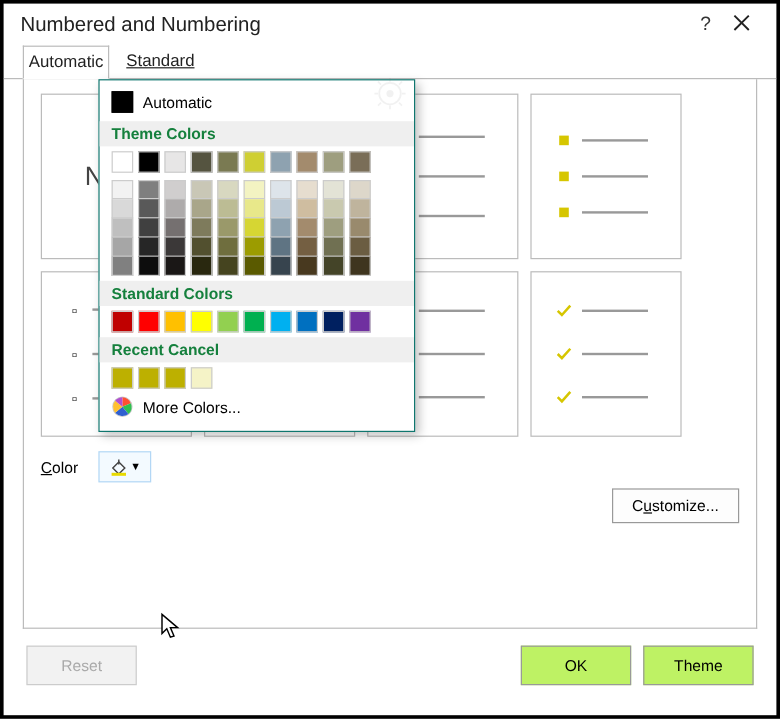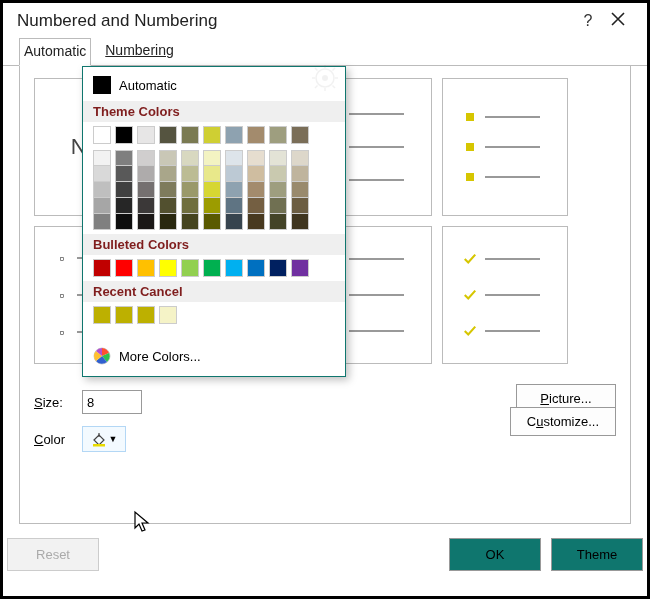--- a/index.html
+++ b/index.html
@@ -100,46 +100,46 @@
     min-width: 100px;
     text-align:center;
   }
   .btnrow {
     position:absolute;
     right:14px;
     display:flex;
   }
   .footer {
     display:flex;
-    padding: 14px 4px;
+    padding: 14px 19px;
     gap: 10px;
     justify-content: center;
   }
   .ftr-btn {
     border:1px solid #999;
     padding: 8px 0;
     width: 92px;
     text-align:center;
-    background:#0f766e;
+    background:#bef264;
   }
   .ftr-btn.disabled { color:#aaa; border-color:#ccc; background:#f2f2f2; }
   
   .colorpicker {
     position:absolute;
     left: 62px;
     top: 0px;
     width: 264px;
     background:#fff;
     border:1px solid #0f766e;
     box-shadow: 3px 3px 8px rgba(0,0,0,.25);
     padding: 6px 10px 8px 10px;
     z-index: 50;
   }
   .cp-row { display:flex; align-items:center; gap:8px; padding:3px 0; }
-  .cp-head { font-weight:600; color:#7f1d1d; background:#efefef; margin:4px -10px 4px -10px; padding:3px 10px; }
+  .cp-head { font-weight:600; color:#15803d; background:#efefef; margin:4px -10px 4px -10px; padding:3px 10px; }
   .sw-grid { display:flex; gap:4px; flex-wrap:wrap; }
   .sw { width:18px; height:18px; border:1px solid #ccc; }
   .shade-grid { display:flex; gap:4px; }
   .shade-col { display:flex; flex-direction:column; gap:0; }
   .shade-col .sw { height:16px; border-top:none; }
   .shade-col .sw:first-child { border-top:1px solid #ccc; }
   .more-row svg { width:18px;height:18px; }
   
   .cursor {
     position:absolute; left:130px; top:507px; z-index:100;
@@ -173,21 +173,21 @@
   <span class="tb-btn">?</span>
   <span class="tb-btn tb-close">
     <svg viewBox="0 0 14 14">
         <path d="M1 1 L13 13 M13 1 L1 13" stroke="#222" stroke-width="1.6"></path>
       </svg>
   </span>
 </div>
 
 <div class="tabs">
   <div class="tab active">Automatic</div>
-  <div class="tab inactive">Numbering</div>
+  <div class="tab inactive">Standard</div>
 </div>
 
 <div class="content-area">
 
   <div class="preview-row">
     <div class="preview-cell none-cell">
       <span>None</span>
     </div>
     <div class="preview-cell">
       <div class="pline">
@@ -321,30 +321,20 @@
           <span class="mark checkm">
             <svg viewBox="0 0 16 14">
               <path d="M2 7 L6 11 L14 2" stroke="#d6c600" stroke-width="2.4" fill="none"></path>
             </svg>
           </span>
           <span class="bar"></span>
         </div>
     </div>
   </div>
 
-  <div class="field-row" style="margin-top:26px">
-    <span class="lbl"><u>S</u>ize:</span>
-    <div class="sizebox">
-      <span>8</span>
-    </div>
-    <span style="flex:1"></span>
-    <div class="btnrow" style="top:318px">
-      <div class="right-btn"><u>P</u>icture...</div>
-    </div>
-  </div>
 
   <div class="field-row">
     <span class="lbl"><u>C</u>olor</span>
     <div class="color-drop">
       <svg class="bucket" viewBox="0 0 16 16">
         <path d="M3 9 L8 4 L13 9 L8 14 Z" fill="none" stroke="#444" stroke-width="1.2"></path>
         <path d="M8 2 L8 6" stroke="#444" stroke-width="1.2"></path>
         <rect x="2" y="13" width="12" height="2.5" fill="#e8da00"></rect>
       </svg>
       <span class="caret">▼</span>
@@ -437,41 +427,41 @@
           <div class="sw" style="background: rgb(68, 68, 40);"></div>
         </div>
         <div class="shade-col">
           <div class="sw" style="background: rgb(221, 215, 202);"></div>
           <div class="sw" style="background: rgb(191, 180, 157);"></div>
           <div class="sw" style="background: rgb(153, 138, 109);"></div>
           <div class="sw" style="background: rgb(107, 93, 66);"></div>
           <div class="sw" style="background: rgb(63, 53, 31);"></div>
         </div>
       </div>
-    <div class="cp-head">Bulleted Colors</div>
+    <div class="cp-head">Standard Colors</div>
     <div class="sw-grid" id="standard-row">
         <div class="sw" style="background: rgb(192, 0, 0);"></div>
         <div class="sw" style="background: rgb(255, 0, 0);"></div>
         <div class="sw" style="background: rgb(255, 192, 0);"></div>
         <div class="sw" style="background: rgb(255, 255, 0);"></div>
         <div class="sw" style="background: rgb(146, 208, 80);"></div>
         <div class="sw" style="background: rgb(0, 176, 80);"></div>
         <div class="sw" style="background: rgb(0, 176, 240);"></div>
         <div class="sw" style="background: rgb(0, 112, 192);"></div>
         <div class="sw" style="background: rgb(0, 32, 96);"></div>
         <div class="sw" style="background: rgb(112, 48, 160);"></div>
       </div>
     <div class="cp-head">Recent Cancel</div>
     <div class="sw-grid" id="recent-row">
         <div class="sw" style="background: rgb(189, 176, 0);"></div>
         <div class="sw" style="background: rgb(189, 176, 0);"></div>
         <div class="sw" style="background: rgb(189, 176, 0);"></div>
         <div class="sw" style="background: rgb(245, 243, 199);"></div>
       </div>
-    <div class="cp-row more-row" style="margin-top:20px">
+    <div class="cp-row more-row" style="margin-top:3px">
       <svg viewBox="0 0 18 18">
         <circle cx="9" cy="9" r="8" fill="#fff" stroke="#ccc"></circle>
         <path d="M9 9 L9 1 A8 8 0 0 1 16 6 Z" fill="#ff5030"></path>
         <path d="M9 9 L16 6 A8 8 0 0 1 14 15 Z" fill="#30c050"></path>
         <path d="M9 9 L14 15 A8 8 0 0 1 3 14 Z" fill="#3060d0"></path>
         <path d="M9 9 L3 14 A8 8 0 0 1 3 4 Z" fill="#ffc030"></path>
         <path d="M9 9 L3 4 A8 8 0 0 1 9 1 Z" fill="#b050d0"></path>
       </svg>
       <span>More Colors...</span>
     </div>

